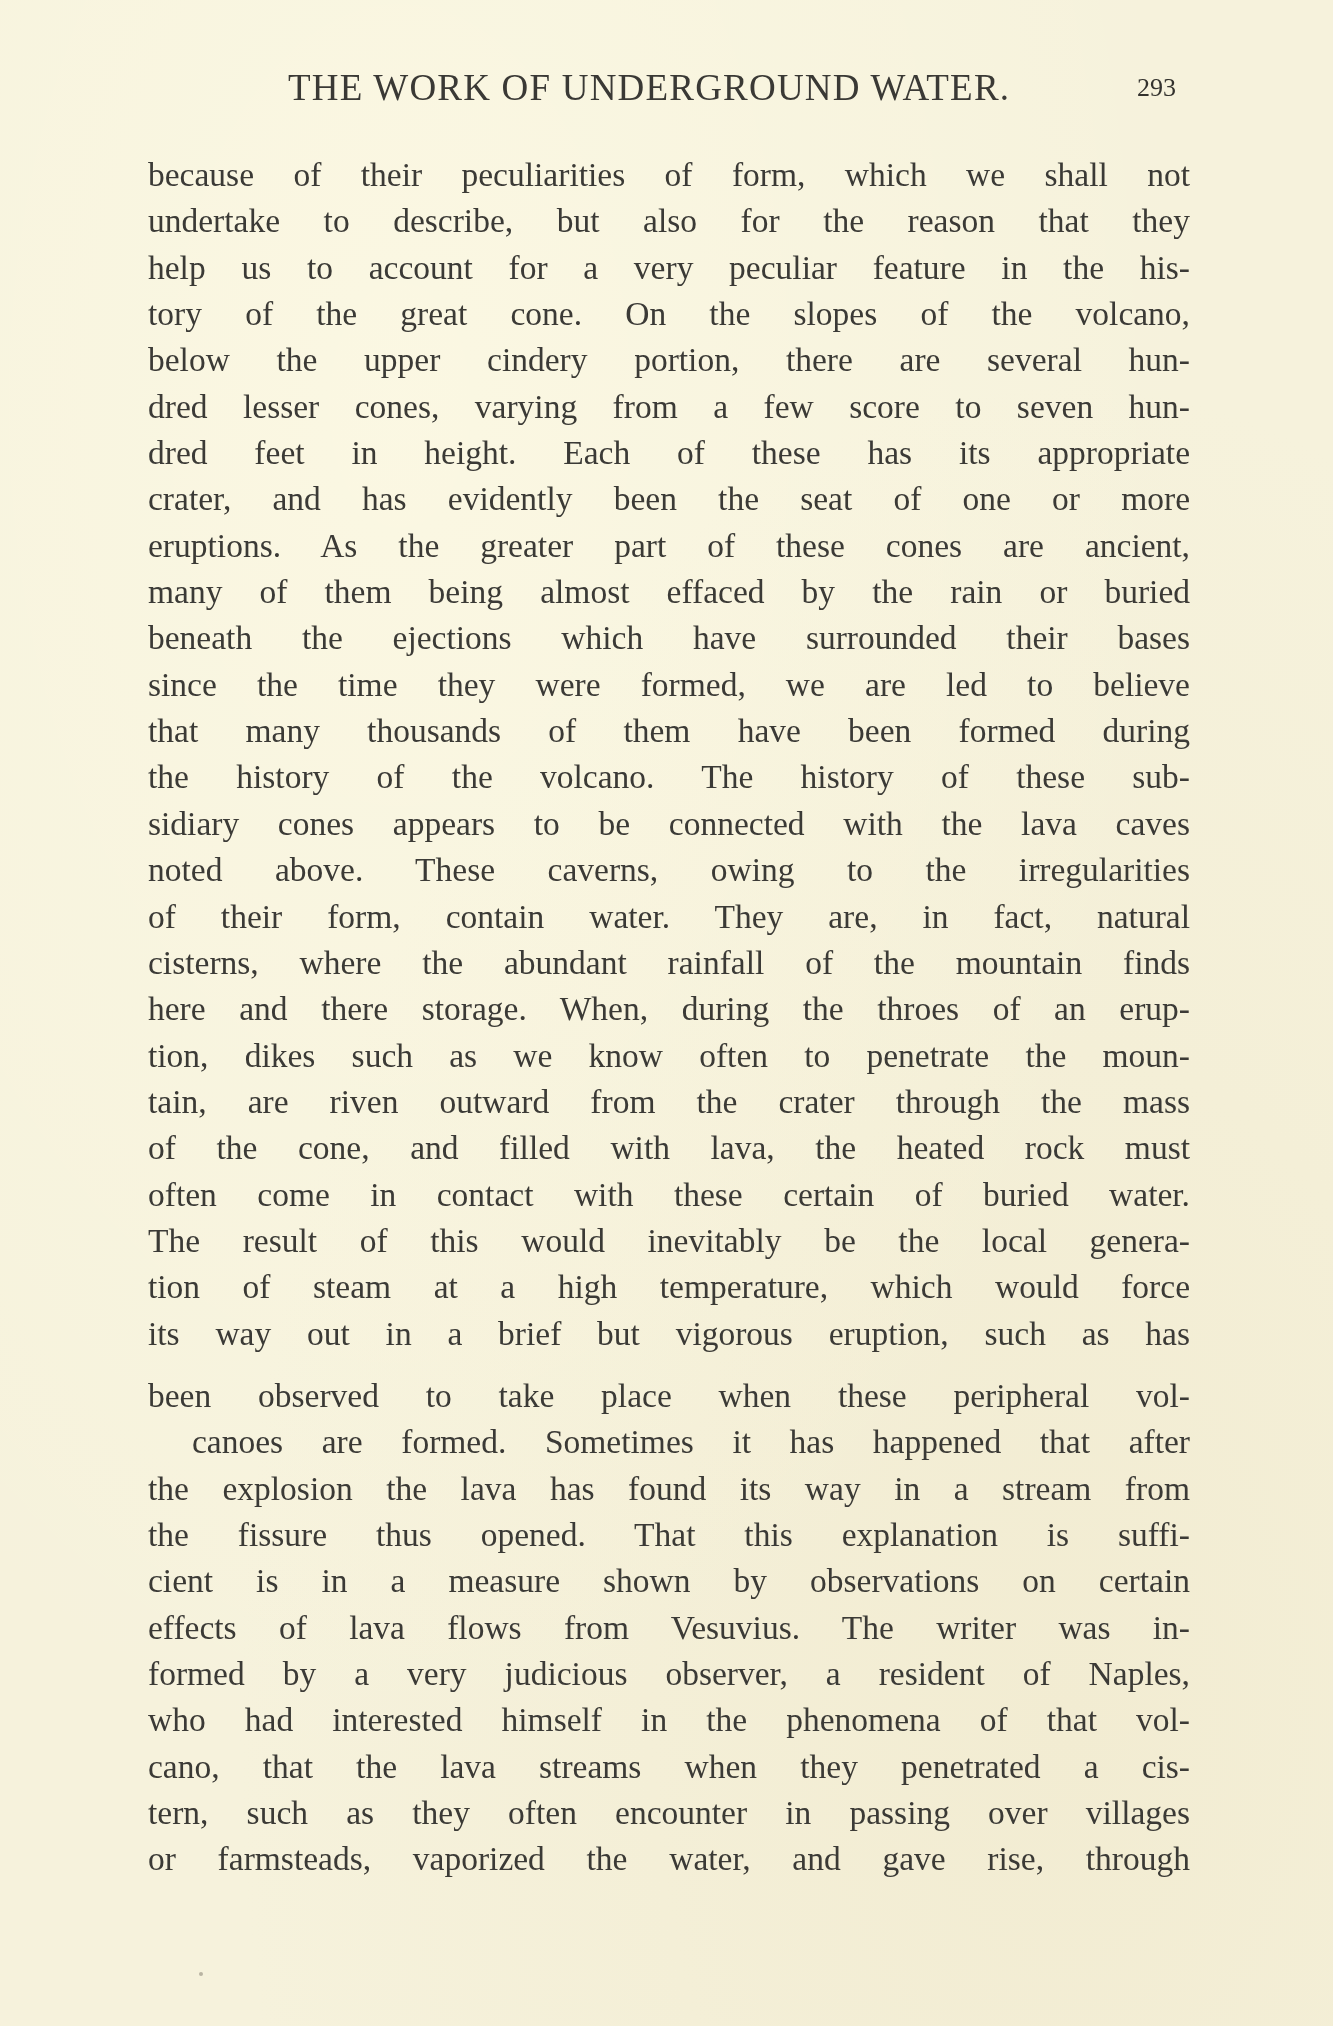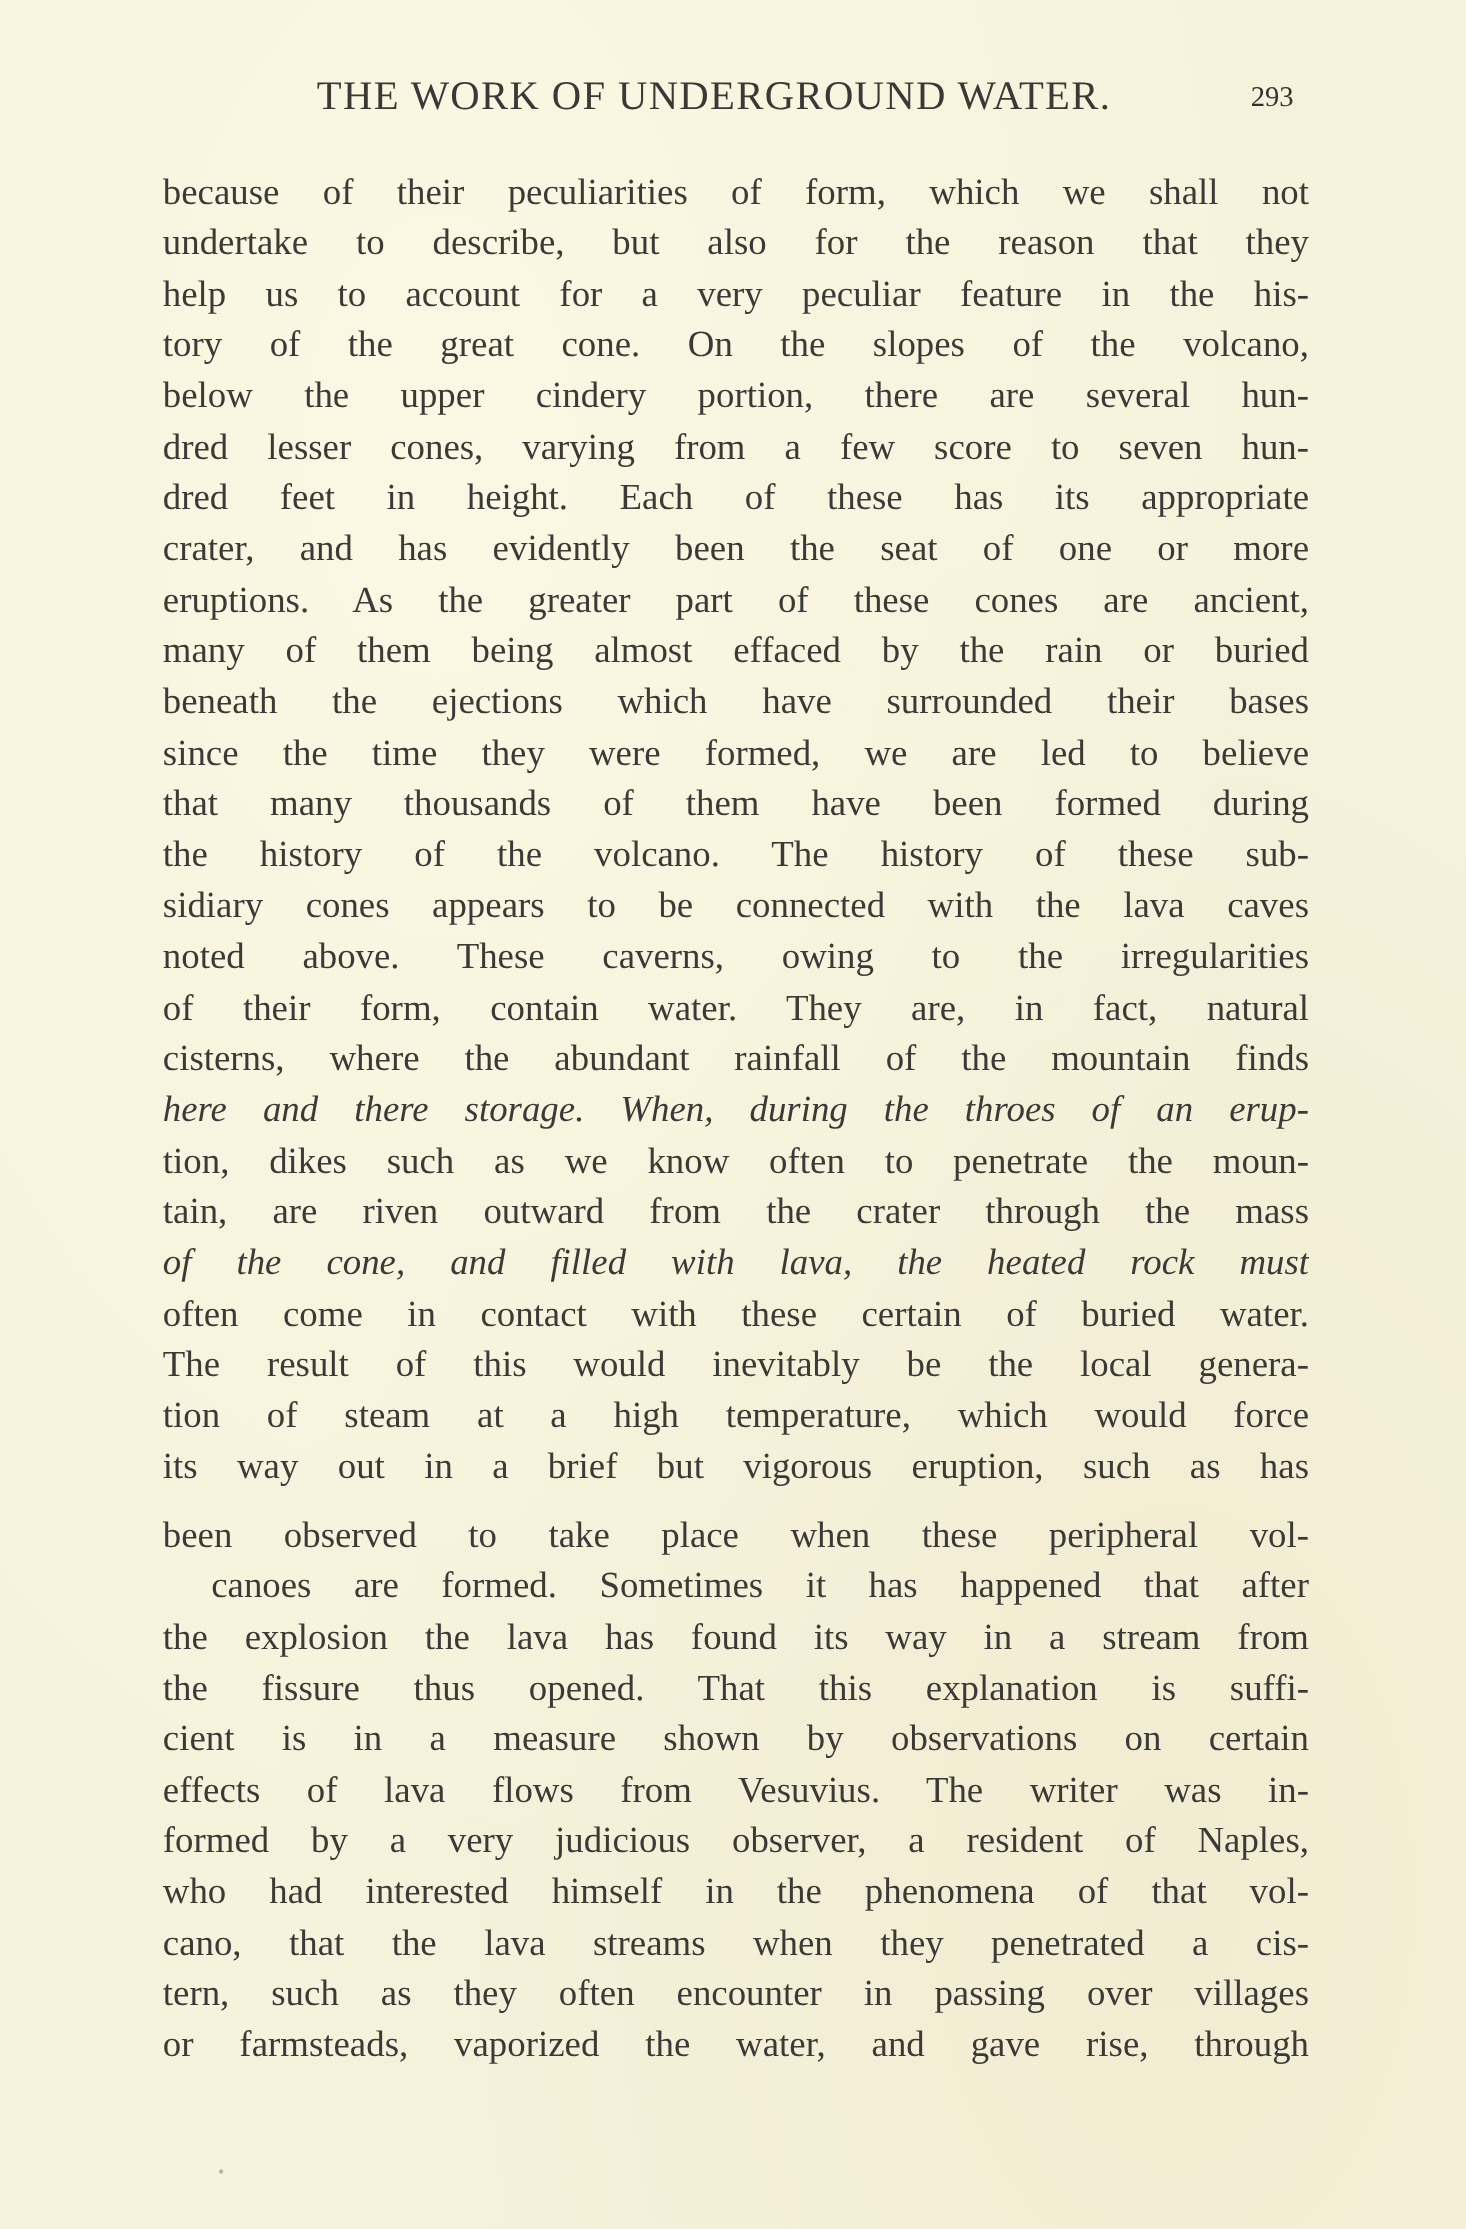--- a/index.html
+++ b/index.html
@@ -104,24 +104,24 @@
     <span class="line" style="white-space: normal; height: 46.35px; overflow: hidden;">eruptions.  As the greater part of these cones are ancient,</span>
     <span class="line" style="white-space: normal; height: 46.35px; overflow: hidden;">many of them being almost effaced by the rain or buried</span>
     <span class="line" style="white-space: normal; height: 46.35px; overflow: hidden;">beneath the ejections which have surrounded their bases</span>
     <span class="line" style="white-space: normal; height: 46.35px; overflow: hidden;">since the time they were formed, we are led to believe</span>
     <span class="line" style="white-space: normal; height: 46.35px; overflow: hidden;">that many thousands of them have been formed during</span>
     <span class="line" style="white-space: normal; height: 46.35px; overflow: hidden;">the history of the volcano.  The history of these sub-</span>
     <span class="line" style="white-space: normal; height: 46.35px; overflow: hidden;">sidiary cones appears to be connected with the lava caves</span>
     <span class="line" style="white-space: normal; height: 46.35px; overflow: hidden;">noted above.  These caverns, owing to the irregularities</span>
     <span class="line" style="white-space: normal; height: 46.35px; overflow: hidden;">of their form, contain water.  They are, in fact, natural</span>
     <span class="line" style="white-space: normal; height: 46.35px; overflow: hidden;">cisterns, where the abundant rainfall of the mountain finds</span>
-    <span class="line" style="white-space: normal; height: 46.35px; overflow: hidden; font-style: italic;">here and there storage.  When, during the throes of an erup-</span>
+    <span class="line" style="white-space: normal; height: 46.35px; overflow: hidden;">here and there storage.  When, during the throes of an erup-</span>
     <span class="line" style="white-space: normal; height: 46.35px; overflow: hidden;">tion, dikes such as we know often to penetrate the moun-</span>
     <span class="line" style="white-space: normal; height: 46.35px; overflow: hidden;">tain, are riven outward from the crater through the mass</span>
-    <span class="line" style="white-space: normal; height: 46.35px; overflow: hidden; font-style: italic;">of the cone, and filled with lava, the heated rock must</span>
+    <span class="line" style="white-space: normal; height: 46.35px; overflow: hidden;">of the cone, and filled with lava, the heated rock must</span>
     <span class="line" style="white-space: normal; height: 46.35px; overflow: hidden;">often come in contact with these certain of buried water.</span>
     <span class="line" style="white-space: normal; height: 46.35px; overflow: hidden;">The result of this would inevitably be the local genera-</span>
     <span class="line" style="white-space: normal; height: 46.35px; overflow: hidden;">tion of steam at a high temperature, which would force</span>
     <span class="line" style="white-space: normal; height: 46.35px; overflow: hidden;">its way out in a brief but vigorous eruption, such as has</span>
     <span class="line" style="white-space: normal; height: 46.35px; overflow: hidden; margin-top: 16px;">been observed to take place when these peripheral vol-</span>
     <span class="line" style="white-space: normal; height: 46.35px; overflow: hidden; margin-left: 44px;">canoes are formed.  Sometimes it has happened that after</span>
     <span class="line" style="white-space: normal; height: 46.35px; overflow: hidden;">the explosion the lava has found its way in a stream from</span>
     <span class="line" style="white-space: normal; height: 46.35px; overflow: hidden;">the fissure thus opened.  That this explanation is suffi-</span>
     <span class="line" style="white-space: normal; height: 46.35px; overflow: hidden;">cient is in a measure shown by observations on certain</span>
     <span class="line" style="white-space: normal; height: 46.35px; overflow: hidden;">effects of lava flows from Vesuvius.  The writer was in-</span>

